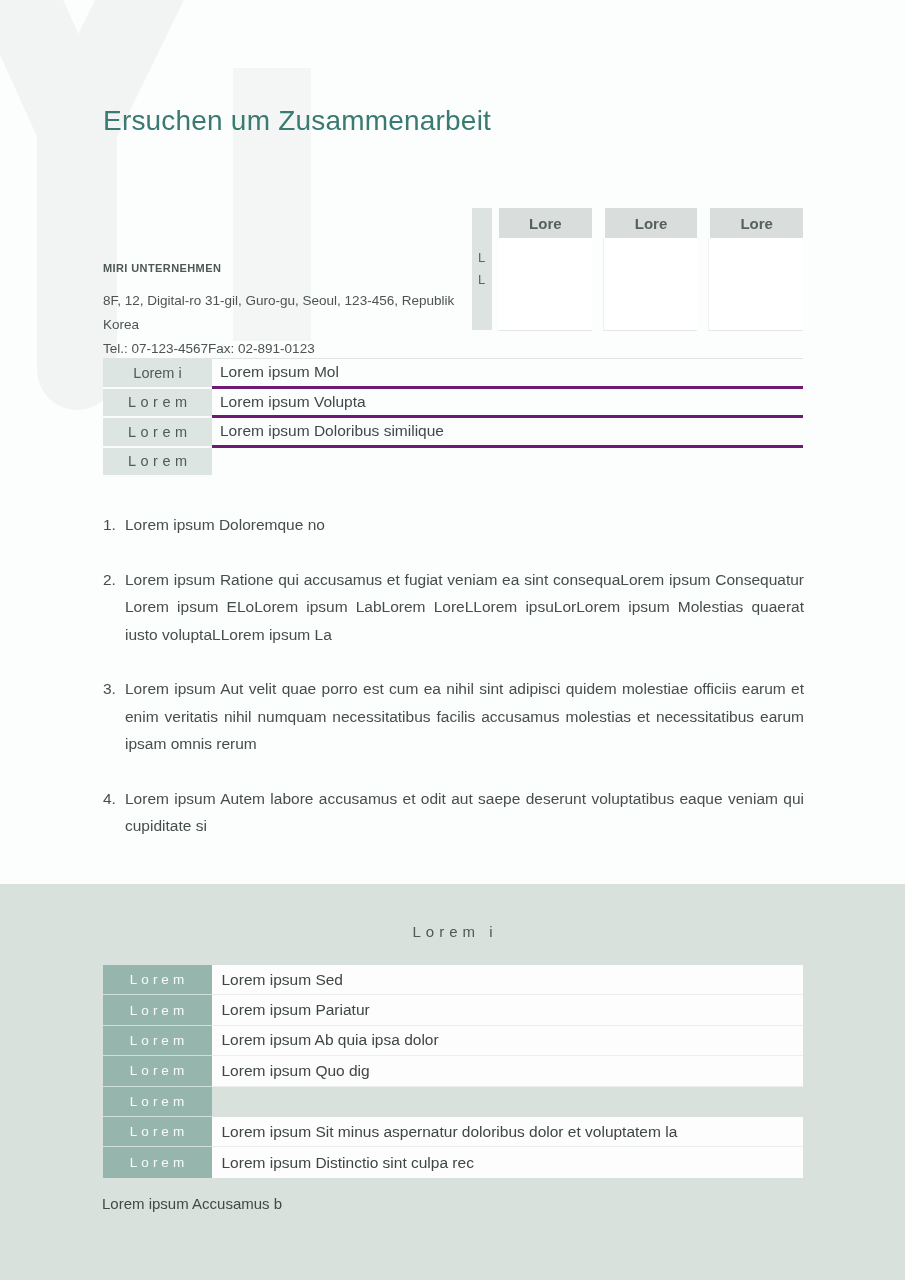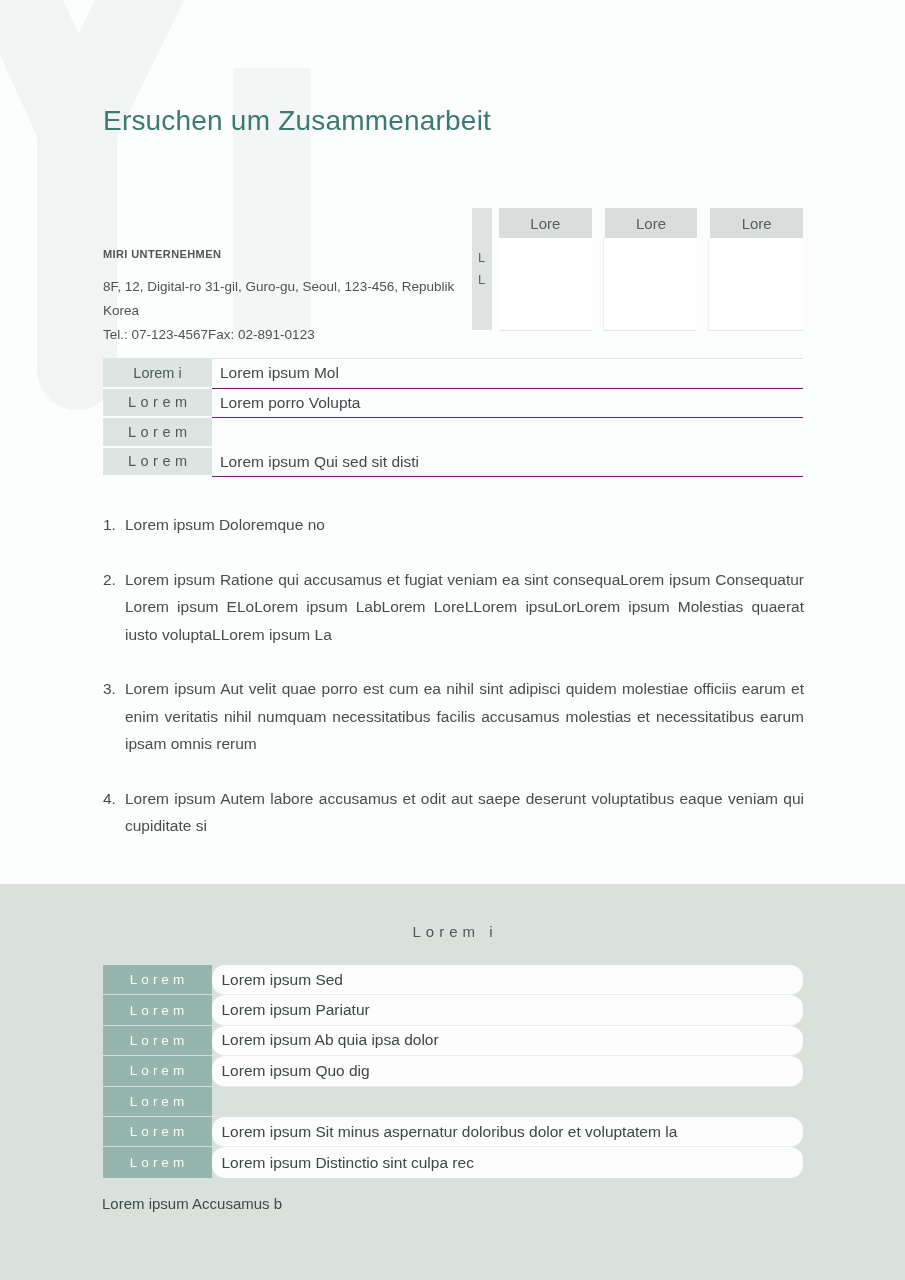--- a/index.html
+++ b/index.html
@@ -21,45 +21,45 @@
   }
 
   
   .approval{position:absolute;left:472px;top:208px;width:331px;display:flex;}
   .approval .corner{
     width:20px;height:122px;background:#dce3e1;margin-right:7px;flex:none;
     display:flex;flex-direction:column;justify-content:center;
     padding-left:6px;box-sizing:border-box;
     font-size:13px;line-height:22px;color:#5b6563;
   }
-  .approval .cols{flex:1;display:flex;gap:13px;}
+  .approval .cols{flex:1;display:flex;gap:13px;font-weight:bold;}
   .approval .col{flex:1;display:flex;flex-direction:column;}
   .approval .th{
     height:30px;background:#d9dddc;color:#576060;font-size:15px;
     display:flex;align-items:center;justify-content:center;
   }
   .approval .td{height:92px;background:#ffffff;border-bottom:1px solid #e4e7e6;}
   .approval .col + .col .td{border-left:1px solid #eef0f0;margin-left:-2px;}
 
   
-  .company{position:absolute;left:103px;top:248px;width:360px;}
+  .company{position:absolute;left:103px;top:262px;width:360px;}
   .company .name{font-size:11px;font-weight:700;color:#4e5755;letter-spacing:0.4px;margin:0 0 15px 0;}
   .company .addr{font-size:13.5px;color:#4c5351;line-height:24px;margin:0;}
 
   
   .info-table{position:absolute;left:103px;top:358px;width:700px;border-top:1px solid #e1e4e3;}
   .info-row{display:flex;height:29.5px;}
   .info-label{
     width:109px;flex:none;background:#dde5e2;border-bottom:2px solid #fbfcfc;
     box-sizing:border-box;display:flex;align-items:center;justify-content:center;
     font-size:14.5px;color:#4f5b58;
   }
   .info-row:not(:first-child) .info-label{letter-spacing:4.5px;text-indent:4.5px;}
   .info-value{
-    flex:1;border-bottom:1px solid #701a75;box-sizing:border-box;
+    flex:1;border-bottom:3px solid #701a75;box-sizing:border-box;
     display:flex;align-items:center;padding-left:8px;
     font-size:15.5px;color:#42484a;
   }
 
   
   .list{position:absolute;left:103px;top:511px;width:701px;}
   .list-item{display:flex;margin-bottom:27px;font-size:15.5px;color:#464d4d;line-height:27.5px;}
   .list-num{width:22px;flex:none;}
   .list-text{flex:1;text-align:justify;}
 
@@ -77,21 +77,21 @@
   .b-label{
     width:109px;flex:none;background:#96b6ad;box-sizing:border-box;
     border-bottom:1px solid rgba(255,255,255,0.55);
     display:flex;align-items:center;justify-content:center;
     color:#f7fbf9;font-size:13.5px;letter-spacing:4px;text-indent:4px;
   }
   .b-value{
     flex:1;background:#fdfdfd;box-sizing:border-box;
     border-bottom:1px solid #ebeeec;
     display:flex;align-items:center;padding-left:10px;
-    font-size:15.5px;color:#3e4644;border-radius:13px;
+    font-size:15.5px;color:#3e4644;
   }
   .b-row:last-child .b-label{border-bottom:none;}
   .b-row:last-child .b-value{border-bottom:none;}
   .bottom-footer{margin:17px 0 0 102px;font-size:15px;color:#3f4a47;}
 </style>
 </head>
 <body>
 
 <div class="page">
 
@@ -131,28 +131,28 @@
     </p>
   </div>
 
   <div class="info-table">
     <div class="info-row">
       <div class="info-label">Lorem i</div>
       <div class="info-value">Lorem ipsum Mol</div>
     </div>
     <div class="info-row">
       <div class="info-label">Lorem</div>
-      <div class="info-value">Lorem porro Volupta</div>
+      <div class="info-value">Lorem ipsum Volupta</div>
     </div>
     <div class="info-row">
       <div class="info-label">Lorem</div>
+      <div class="info-value">Lorem ipsum Doloribus similique</div>
     </div>
     <div class="info-row">
       <div class="info-label">Lorem</div>
-      <div class="info-value">Lorem ipsum Qui sed sit disti</div>
     </div>
   </div>
 
   <div class="list">
     <div class="list-item">
       <span class="list-num">1.</span>
       <div class="list-text">Lorem ipsum Doloremque no</div>
     </div>
     <div class="list-item">
       <span class="list-num">2.</span>

